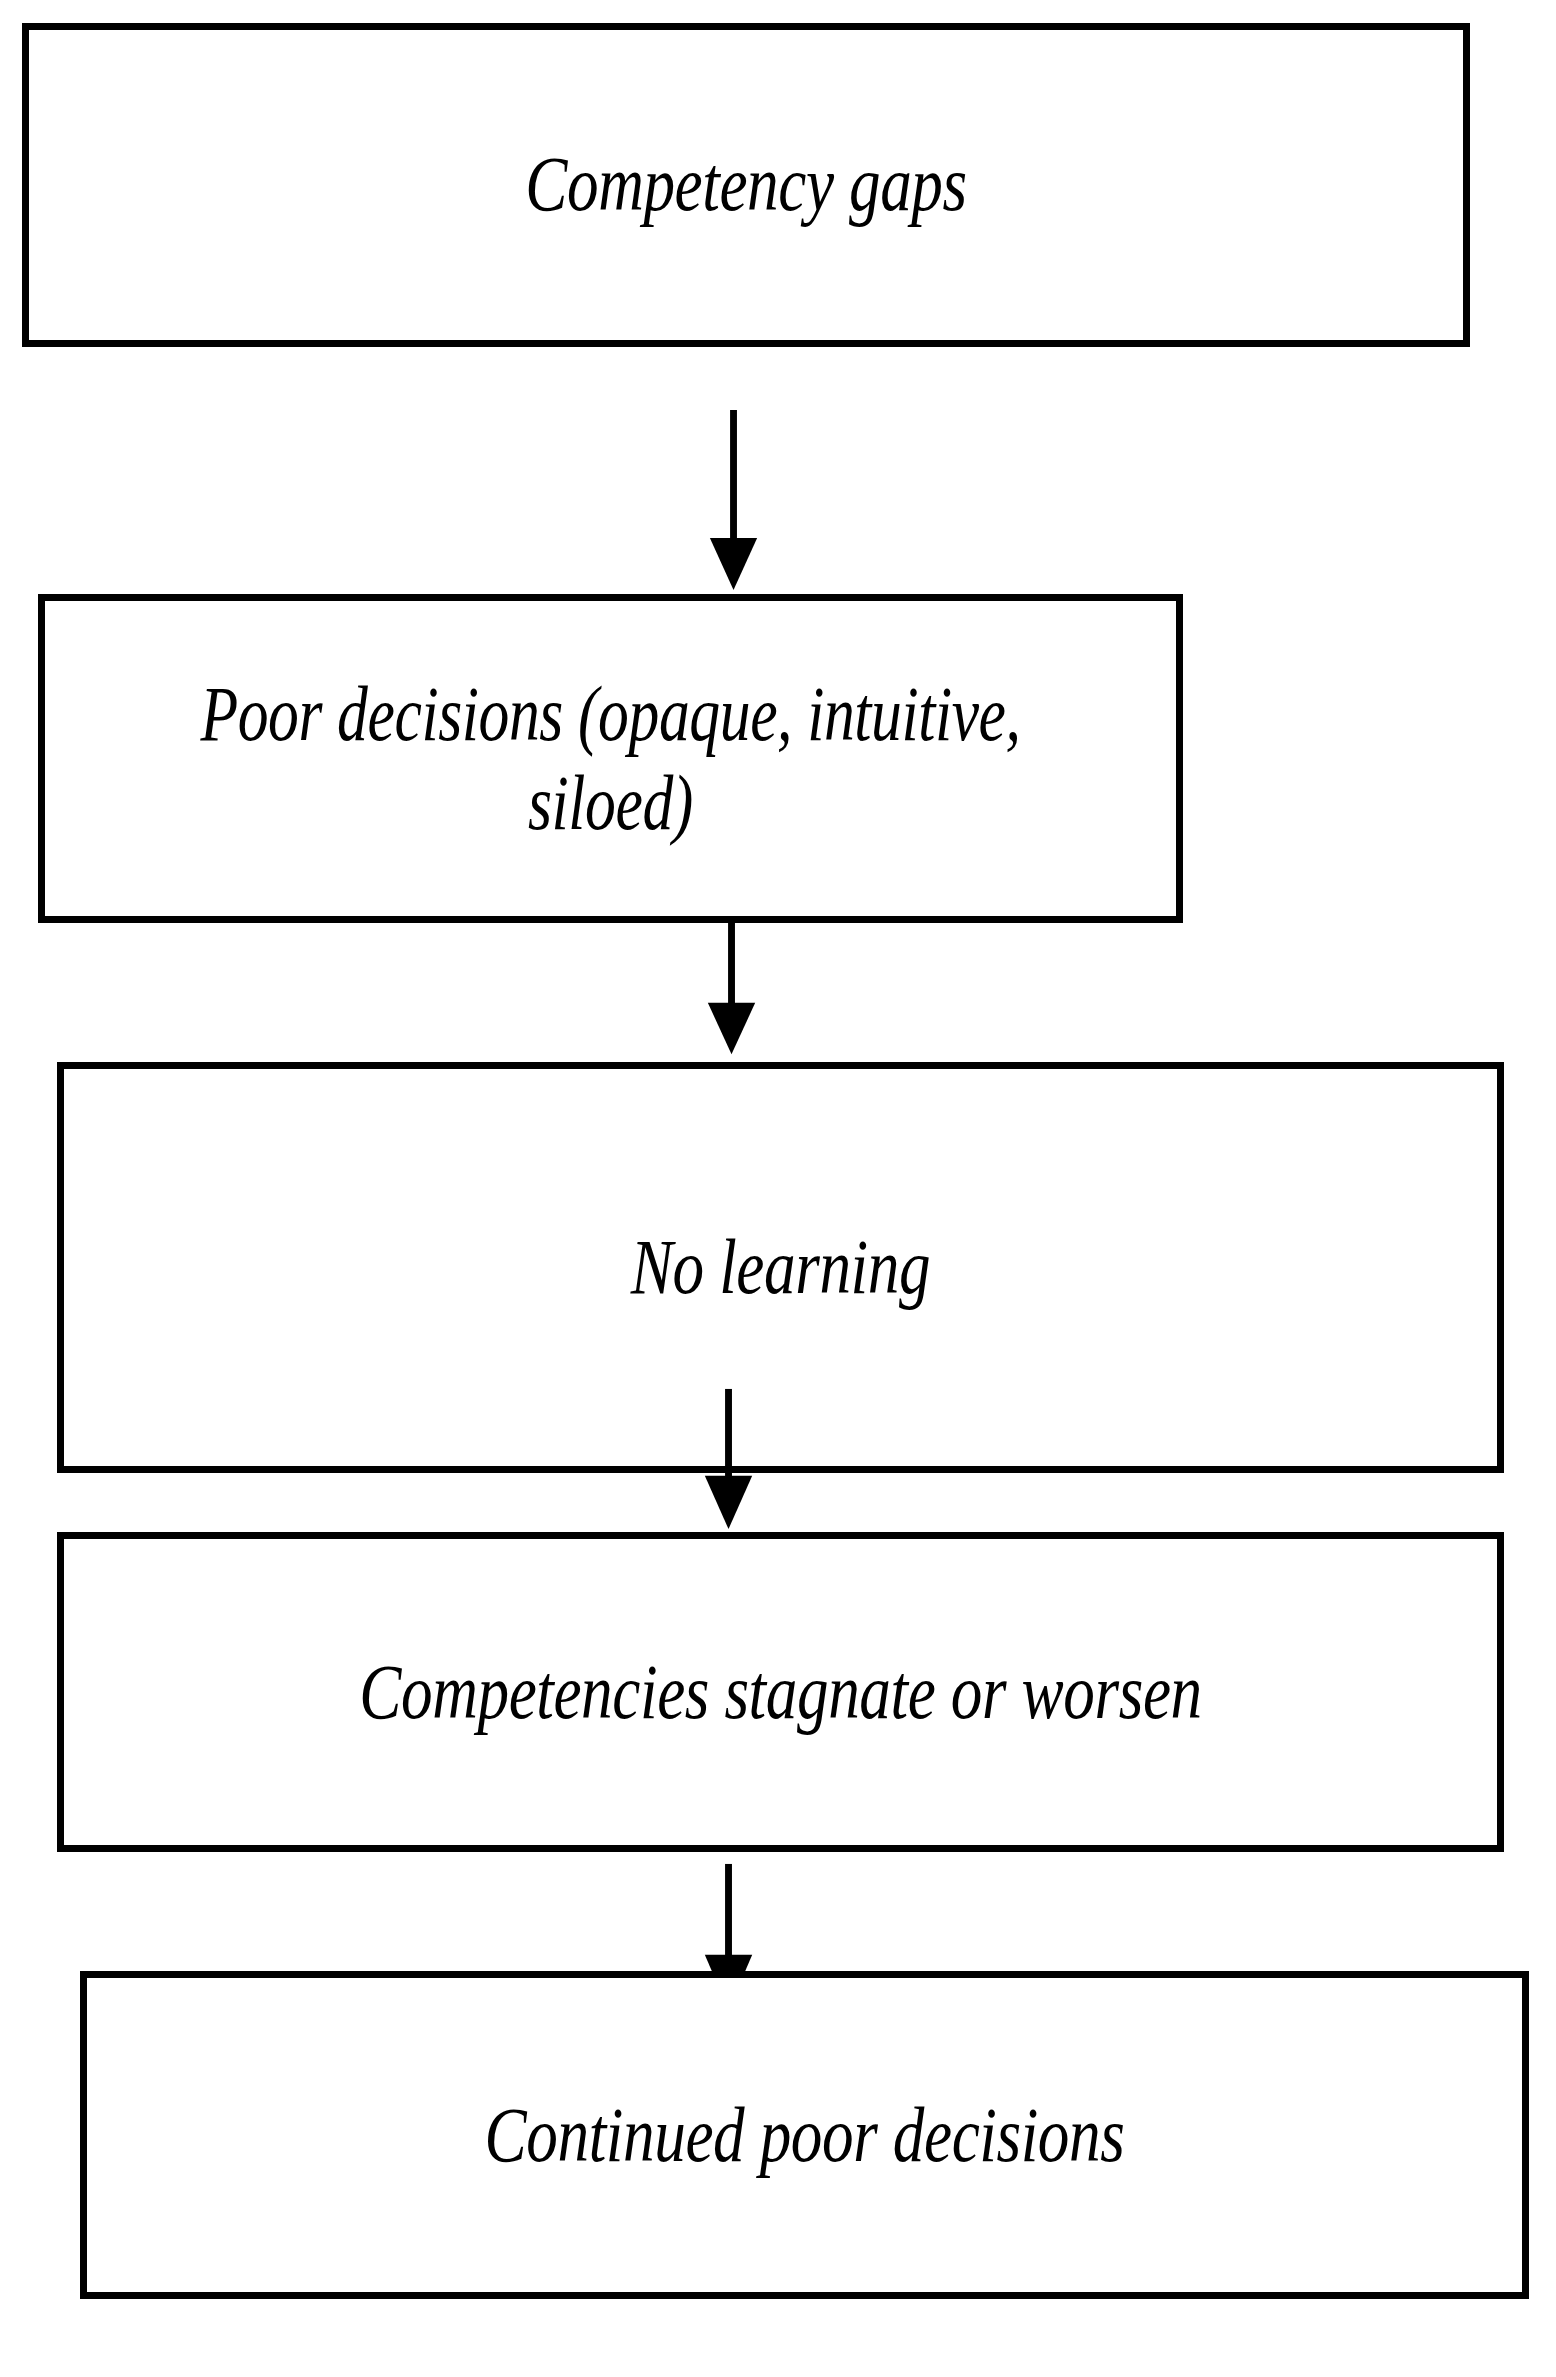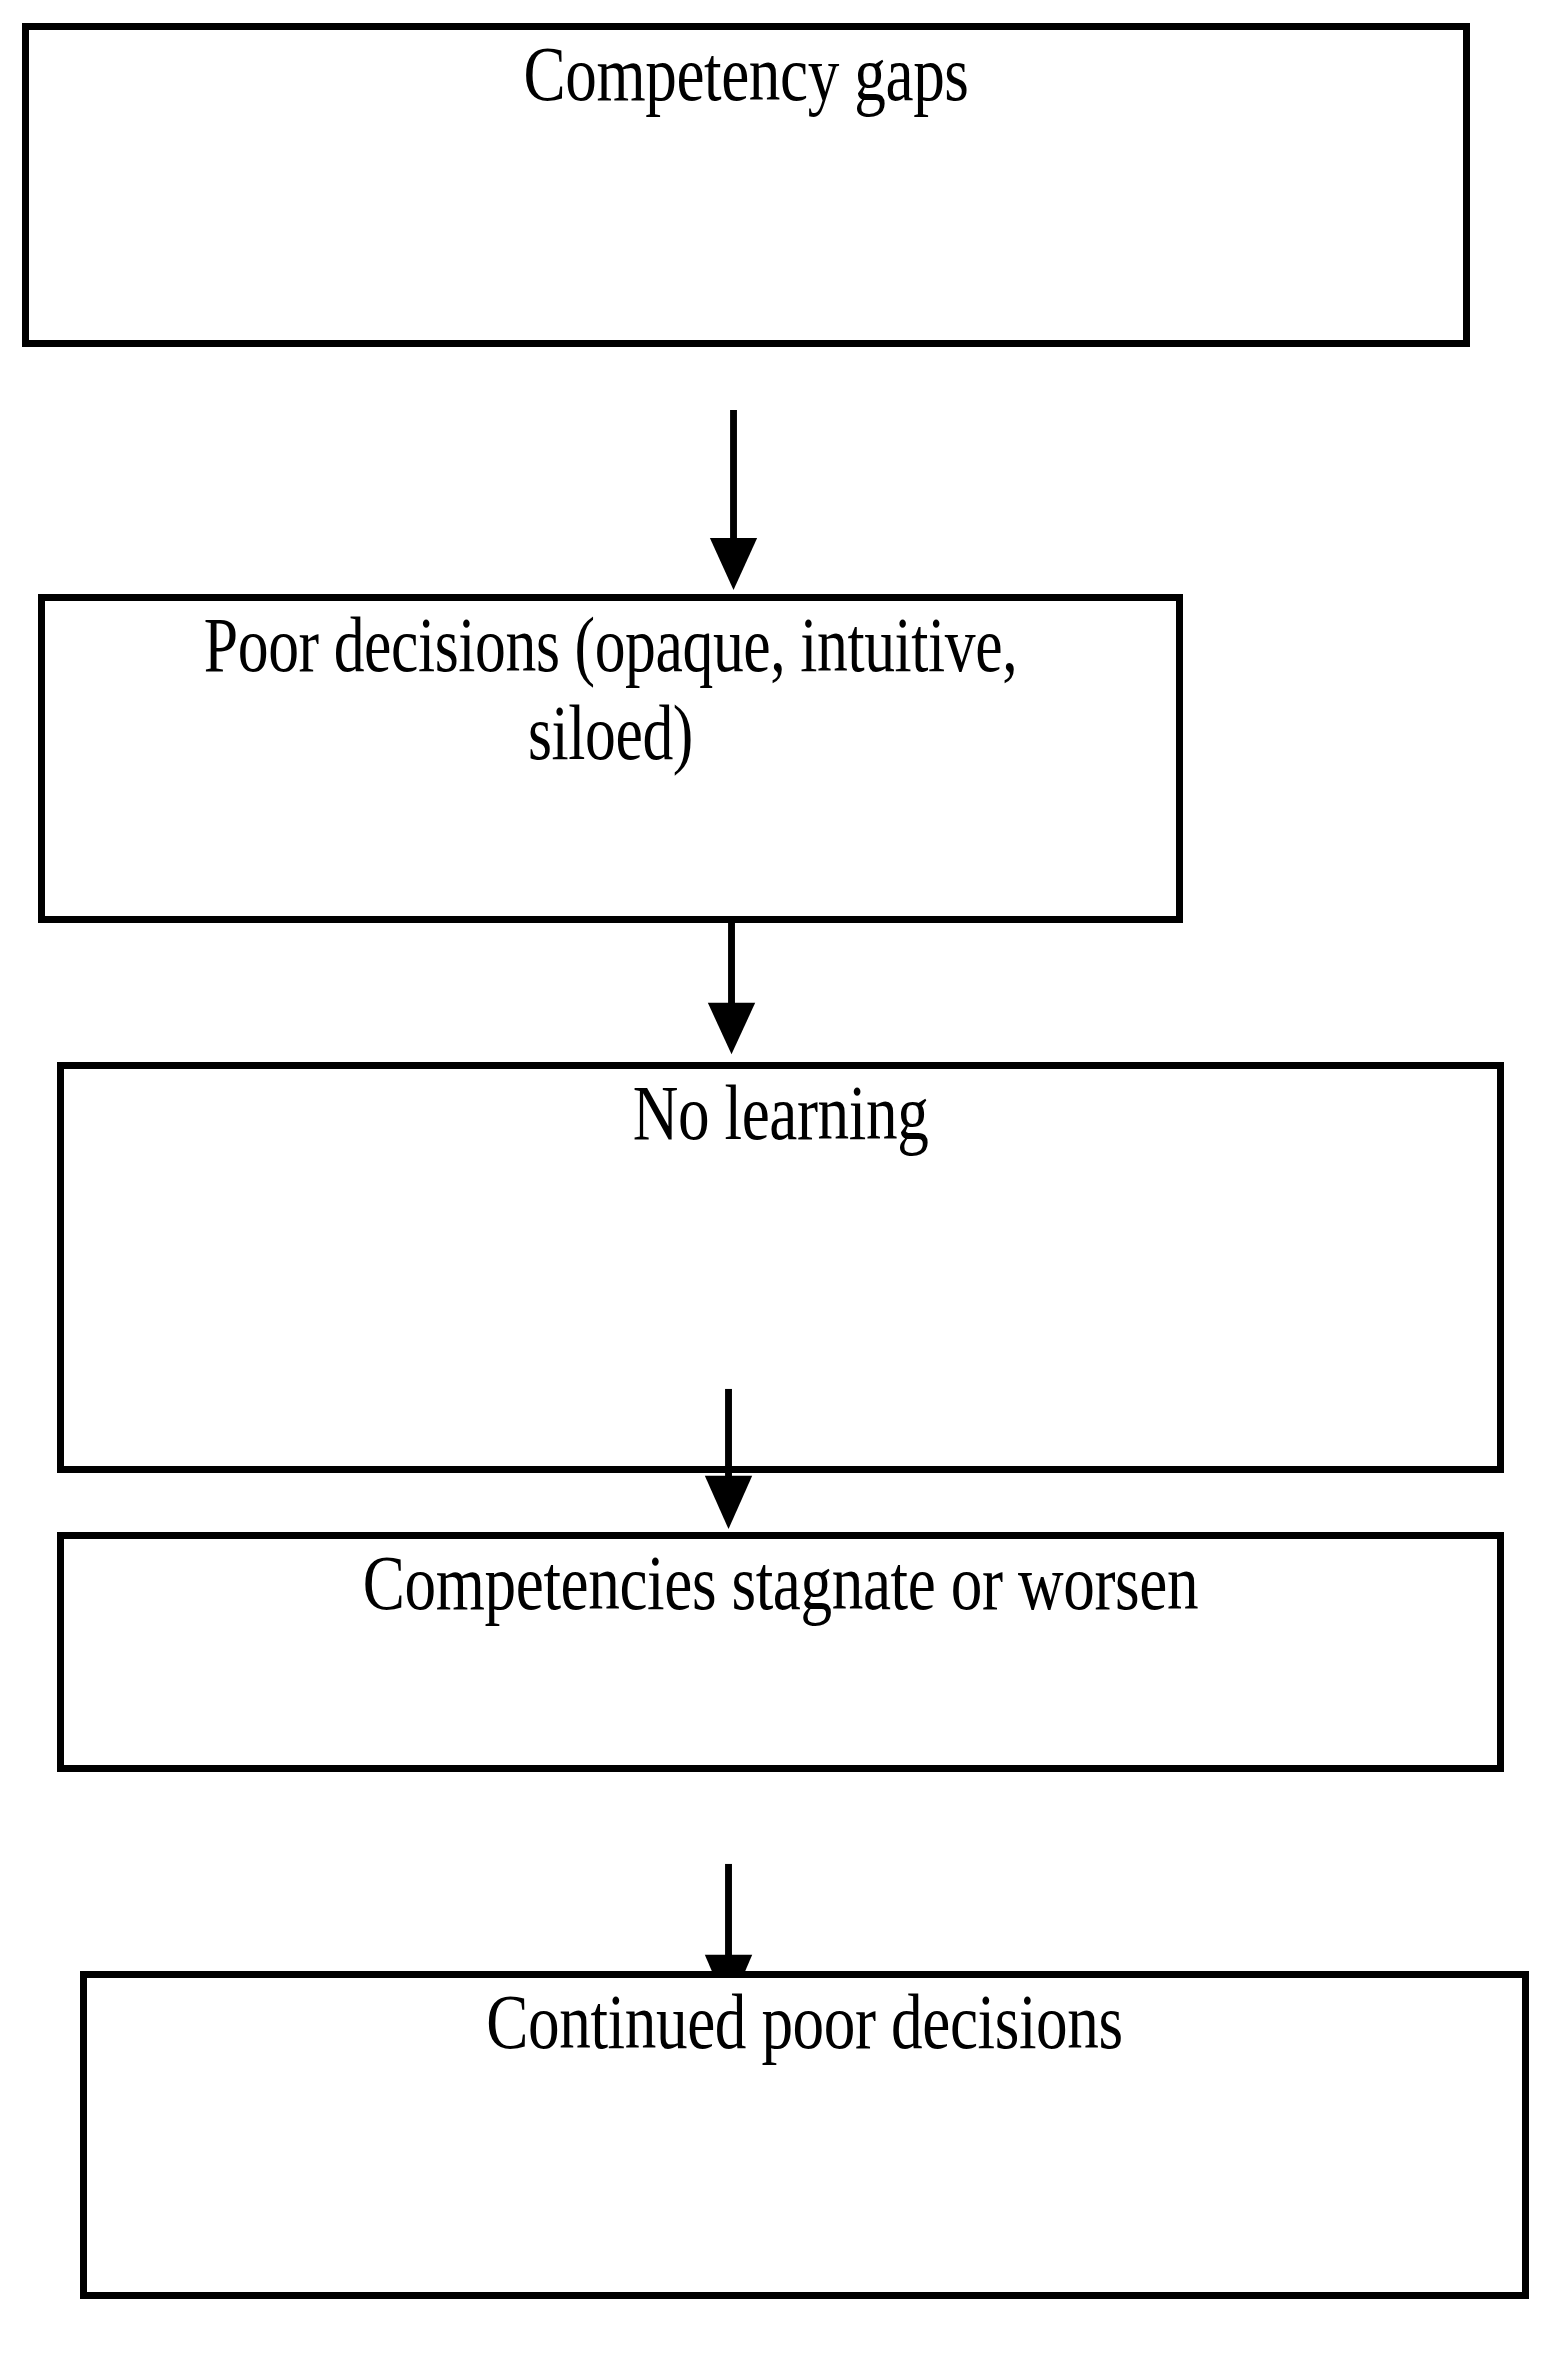--- a/index.html
+++ b/index.html
@@ -22,42 +22,44 @@
     background: #ffffff;
   }
 
   
   .node {
     position: absolute;
     box-sizing: border-box;
     background: #ffffff;
     border: 7.9px solid #000000;
     display: flex;
+    align-items: center;
     justify-content: center;
     text-align: center;
+    font-style: italic;
   }
   .node .node-label {
     display: block;
     width: 100%;
     font-family: "Liberation Serif", "DejaVu Serif", serif;
     font-size: 79px;
     line-height: 1.12;
     letter-spacing: -0.5px;
     font-weight: 400;
     color: #000000;
     transform: scaleX(0.80);
     transform-origin: center center;
     white-space: pre-line;
   }
 
   
   #node-1 { left: 21.7px;  top: 22.7px;   width: 1448px; height: 324px; }
   #node-2 { left: 38px;  top: 594px;  width: 1145px; height: 329px; }
   #node-3 { left: 57px;  top: 1062px; width: 1447px; height: 411px; }
-  #node-4 { left: 57px;  top: 1532px; width: 1447px; height: 240px; }
+  #node-4 { left: 57px;  top: 1532px; width: 1447px; height: 320px; }
   #node-5 { left: 80px;  top: 1971px; width: 1449px; height: 328px; }
 
   #node-2 .node-label { transform: scaleX(0.78); }
 
   
   .connector {
     position: absolute;
   }
   .connector svg {
     display: block;

